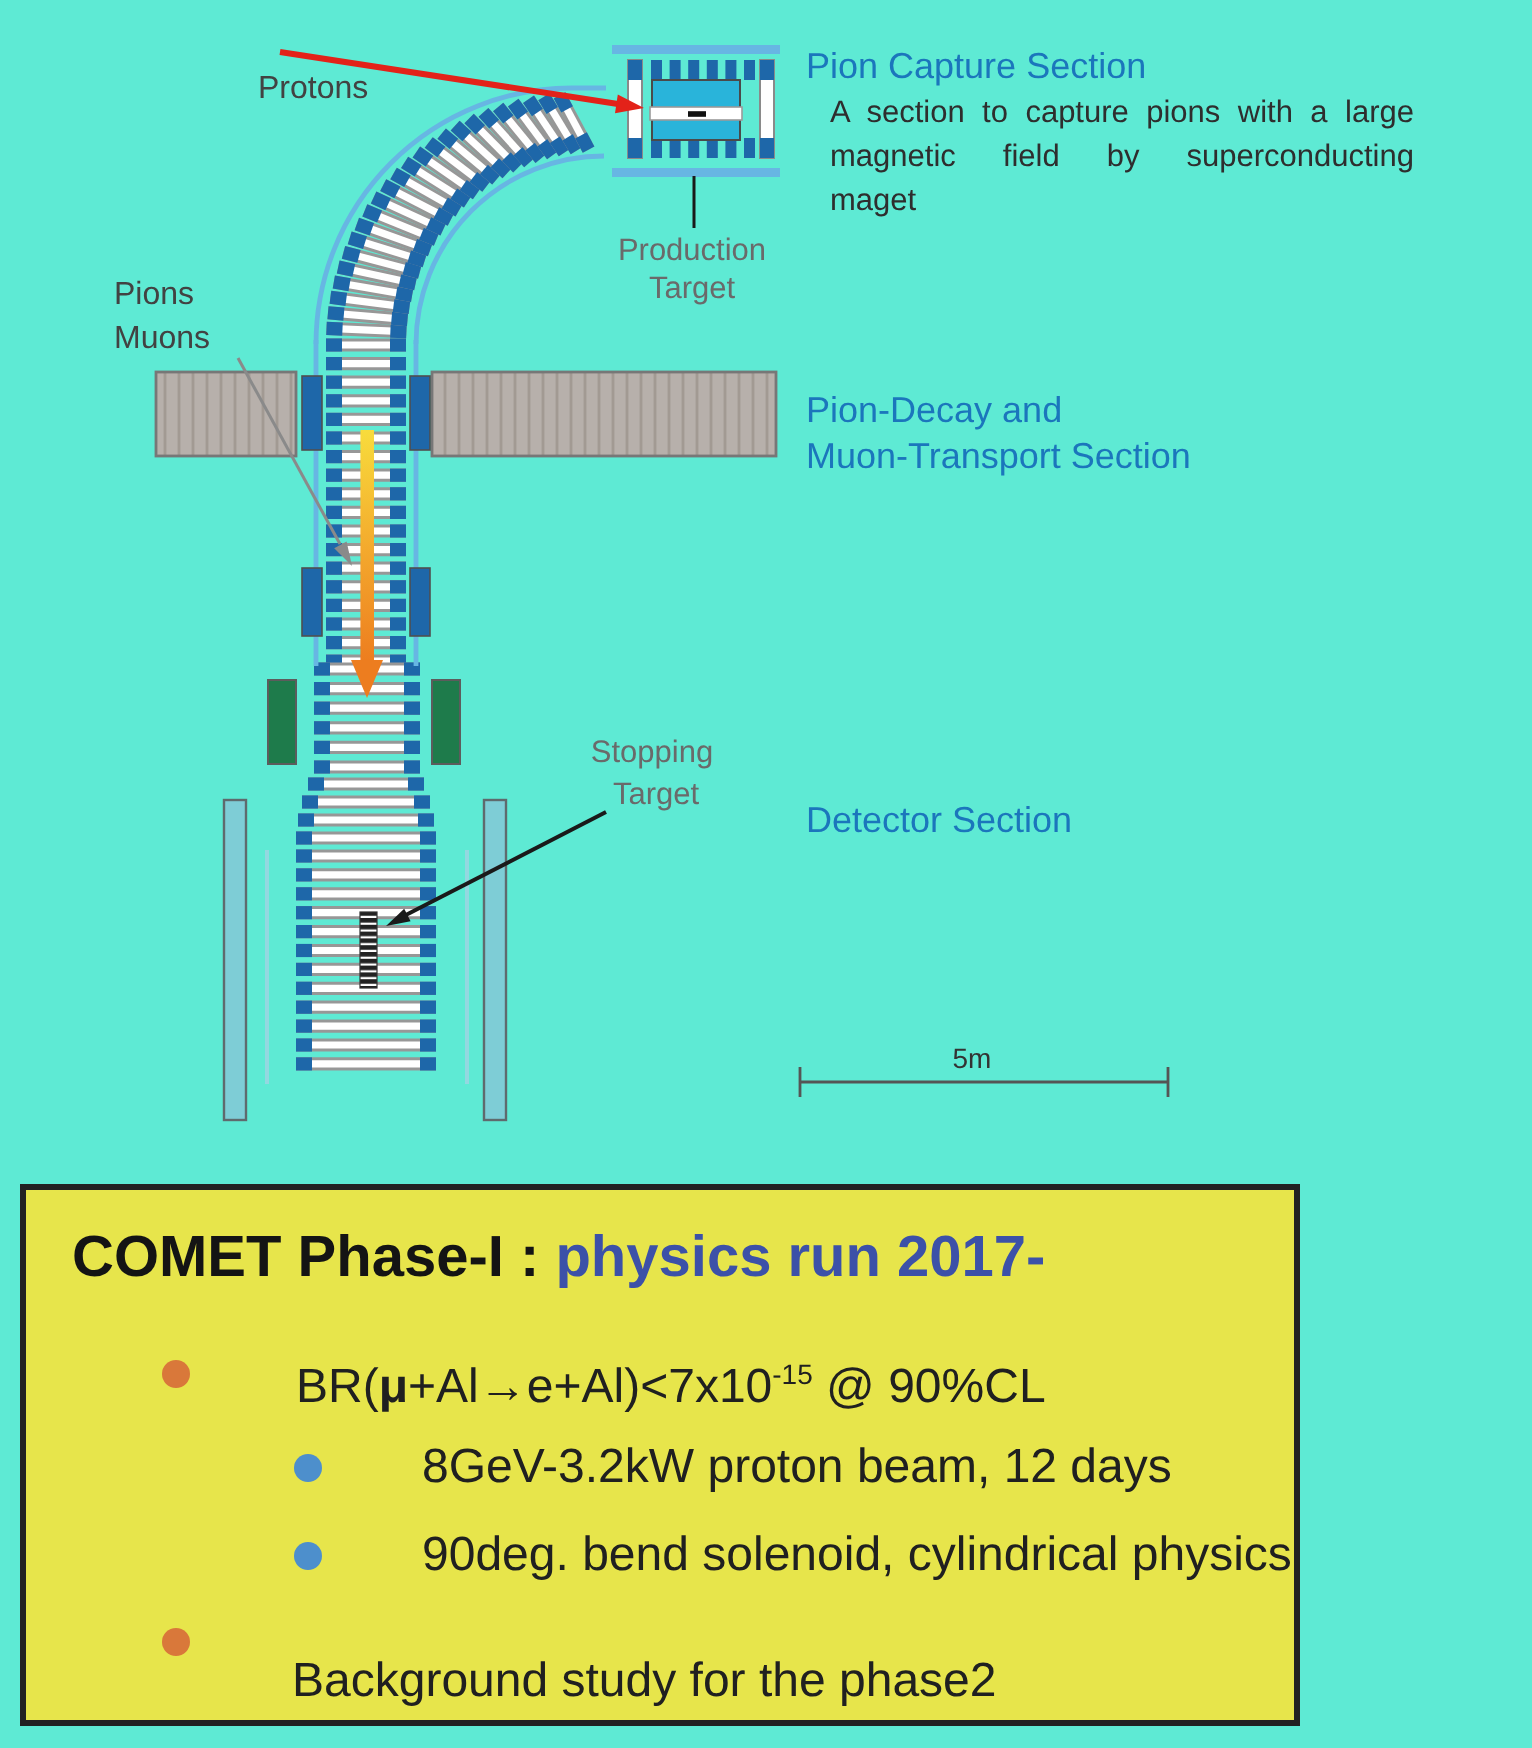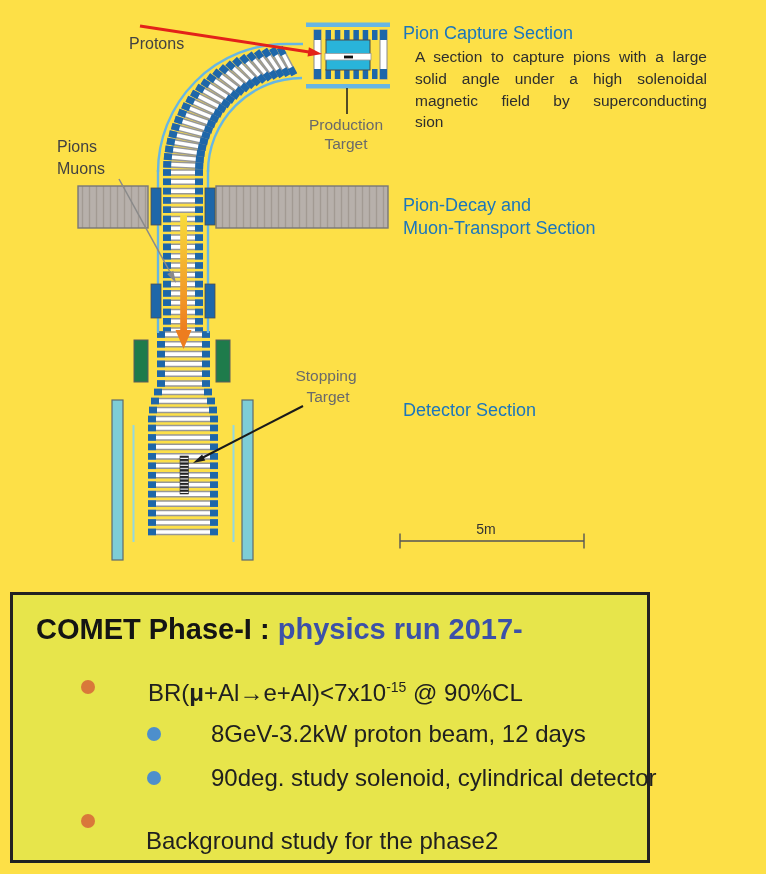--- a/index.html
+++ b/index.html
@@ -1,16 +1,16 @@
 <!DOCTYPE html>
 <html style="--c-header: #1b76bc; --c-coil: #1e67a9; --c-lblue: #67b6e3; --c-cyan: #29b4da; --c-wall: #b7b0ab; --c-wallhatch: #a29a93; --c-wallb: #777777; --c-green: #1e7b4b; --c-cyanbar: #7ecdd6; --c-cyanline: #93d8e0; --c-red: #e32219; --c-orange: #ed7d1f; --c-boxbg: #e7e54b; --c-boxborder: #222222; --c-titleblue: #3c51a8; --c-dotorange: #d9783a; --c-dotblue: #4d8fcc;"><head>
 <meta charset="utf-8">
 <style>
   html,body { margin:0; padding:0; background:#fff; }
-  .stage { position:relative; width:766px; height:874px; background:#fde047; overflow:hidden;
+  .stage { position:relative; width:766px; height:874px; background:#5eead4; overflow:hidden;
            font-family:"Liberation Sans","DejaVu Sans",sans-serif; }
 
   
   .head { position:absolute; left:403px; color:var(--c-header,#1b76bc); font-size:18px;
           line-height:22.5px; white-space:pre-line; letter-spacing:0; }
   .para { position:absolute; left:403px; width:292px; font-size:15.5px; line-height:21.8px;
           color:#2e2e2e;margin-left:12px; }
   .jl   { text-align:justify; text-align-last:justify; }
   .jl.last { text-align-last:auto; }
 
@@ -414,23 +414,22 @@
       <line x1="400" y1="541" x2="584" y2="541"></line>
       <line x1="400" y1="533.5" x2="400" y2="548.5"></line>
       <line x1="584" y1="533.5" x2="584" y2="548.5"></line>
     </g>
     <text class="scale-lbl" x="486" y="534" text-anchor="middle">5m</text>
   </svg>
 
   <div class="head" style="top:22px;">Pion Capture Section</div>
   <div class="para" style="top:46px;">
     <div class="jl">A section to capture pions with a large</div>
-    <div class="jl">solid angle under a high solenoidal</div>
     <div class="jl">magnetic field by superconducting</div>
-    <div class="jl last">sion</div>
+    <div class="jl last">maget</div>
   </div>
 
   <div class="head" style="top:194px;">Pion-Decay and
 Muon-Transport Section</div>
 
   <div class="head" style="top:399px;">Detector Section</div>
 
   <div class="pbox">
     <div class="ptitle">
       <span>COMET Phase-I : </span><span class="blue">physics run 2017-</span>
@@ -438,19 +437,19 @@
 
     <span class="dot orange" style="left:68px; top:85px;"></span>
     <div class="btext" style="left:135px; top:78px;">
       <span>BR(</span><span class="bmu">μ</span><span>+Al→e+Al)&lt;7x10</span><sup>-15</sup><span> @ 90%CL</span>
     </div>
 
     <span class="dot blue" style="left:133.5px; top:131.5px;"></span>
     <div class="btext" style="left:198px; top:124.5px;">8GeV-3.2kW proton beam, 12 days</div>
 
     <span class="dot blue" style="left:133.5px; top:176px;"></span>
-    <div class="btext" style="left:198px; top:169px;">90deg. study solenoid, cylindrical detector</div>
+    <div class="btext" style="left:198px; top:169px;">90deg. bend solenoid, cylindrical physics</div>
 
     <span class="dot orange" style="left:68px; top:219px;"></span>
     <div class="btext" style="left:133px; top:212px;margin-top:20px;">Background study for the phase2</div>
   </div>
 
 </div>
 
 </body></html>

